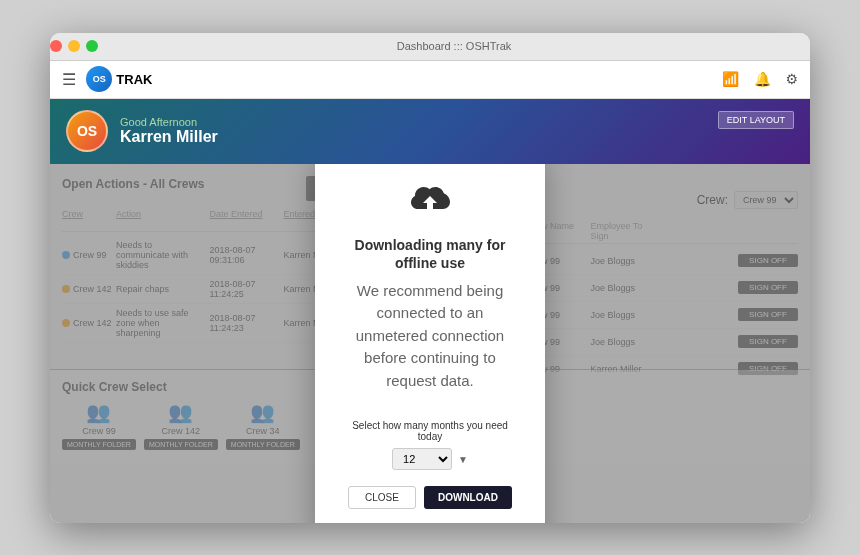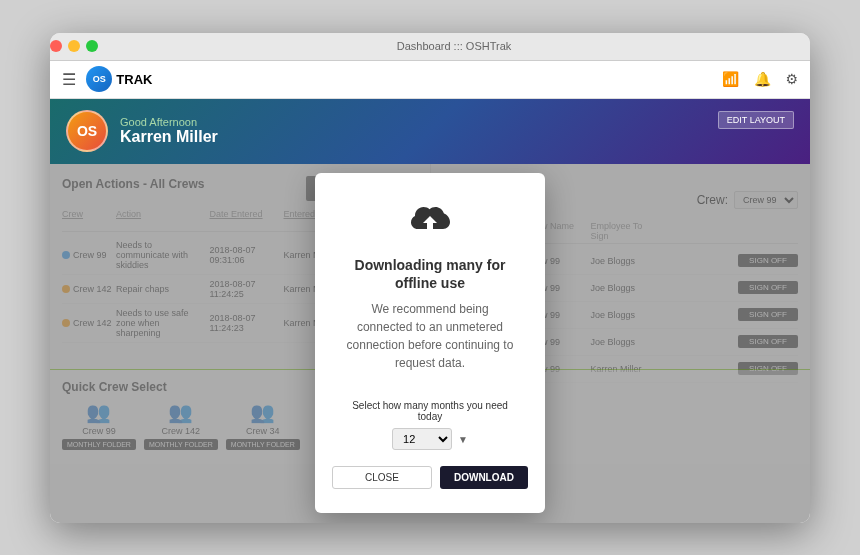--- a/index.html
+++ b/index.html
@@ -266,21 +266,21 @@
       margin-bottom: 10px;
     }
     .modal-title {
       font-size: 14px;
       font-weight: bold;
       color: #333;
       margin-bottom: 8px;
       line-height: 1.3;
     }
     .modal-subtitle {
-      font-size: 12px;
+      font-size: 15px;
       color: #666;
       margin-bottom: 28px;
       line-height: 1.5;
     }
     .modal-select-label {
       font-size: 10px;
       color: #333;
       margin-bottom: 6px;
     }
     .modal-select-row {
@@ -298,21 +298,21 @@
       width: 60px;
     }
     .modal-buttons {
       display: flex;
       gap: 8px;
       justify-content: center;
     }
     .btn-close {
       background: #fff;
       border: 1px solid #ccc;
-      padding: 5px 32px;
+      padding: 5px 16px;
       font-size: 10px;
       cursor: pointer;
       border-radius: 3px;
       color: #333;
     }
     .btn-download {
       background: #1a1a2e;
       border: none;
       padding: 5px 14px;
       font-size: 10px;

